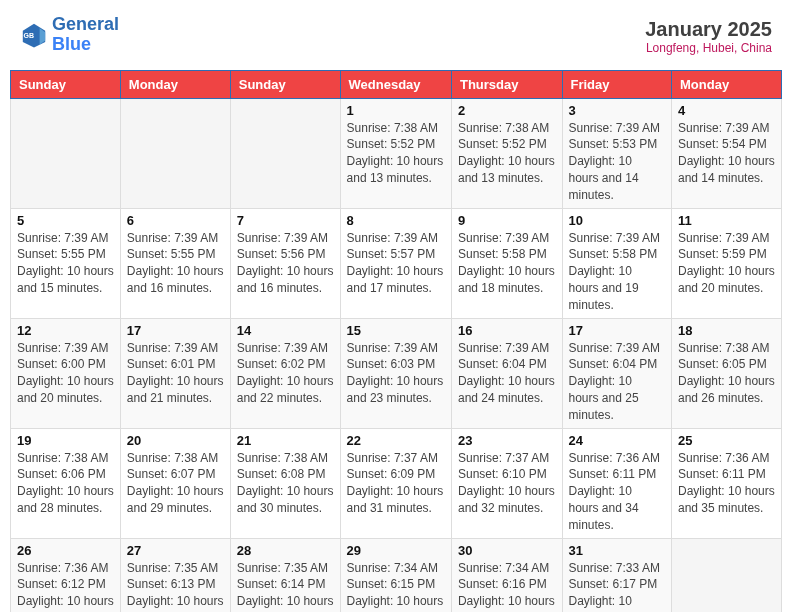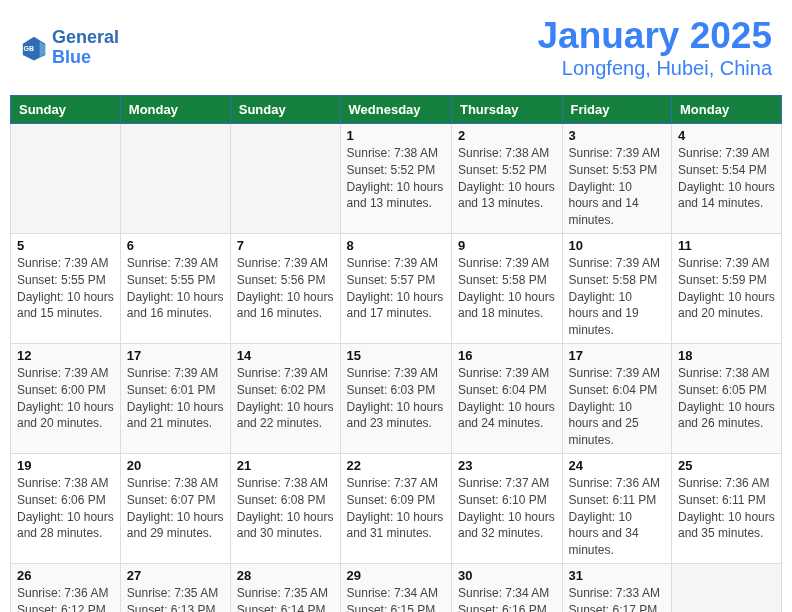--- a/index.html
+++ b/index.html
@@ -6,21 +6,21 @@
     body {
       font-family: Arial, sans-serif;
       background: #fff;
       width: 792px;
       min-height: 612px;
       padding: 10px;
     }
     .header {
       display: flex;
       justify-content: space-between;
-      align-items: center;
+      align-items: flex-end;
       margin-bottom: 10px;
       padding: 5px 10px;
     }
     .logo {
       display: flex;
       align-items: center;
       gap: 4px;
     }
     .logo-text {
       font-size: 18px;
@@ -32,35 +32,35 @@
       color: #2e6db4;
     }
     .logo-icon {
       width: 28px;
       height: 28px;
     }
     .title-block {
       text-align: right;
     }
     .month-title {
-      font-size: 37px;
+      font-size: 20px;
       font-weight: bold;
-      color: #3b82f6;
+      color: #404040;
     }
     .location-title {
-      font-size: 20px;
-      color: #3b82f6;
+      font-size: 12px;
+      color: #be185d;
     }
     .calendar {
       width: 100%;
       border-collapse: collapse;
       border: 1px solid #ccc;
     }
     .calendar th {
-      background-color: #15803d;
+      background-color: #ef4444;
       color: #fff;
       text-align: left;
       padding: 6px 8px;
       font-size: 13px;
       border: 1px solid #2e6db4;
     }
     .calendar td {
       vertical-align: top;
       padding: 4px 6px;
       border: 1px solid #ddd;

